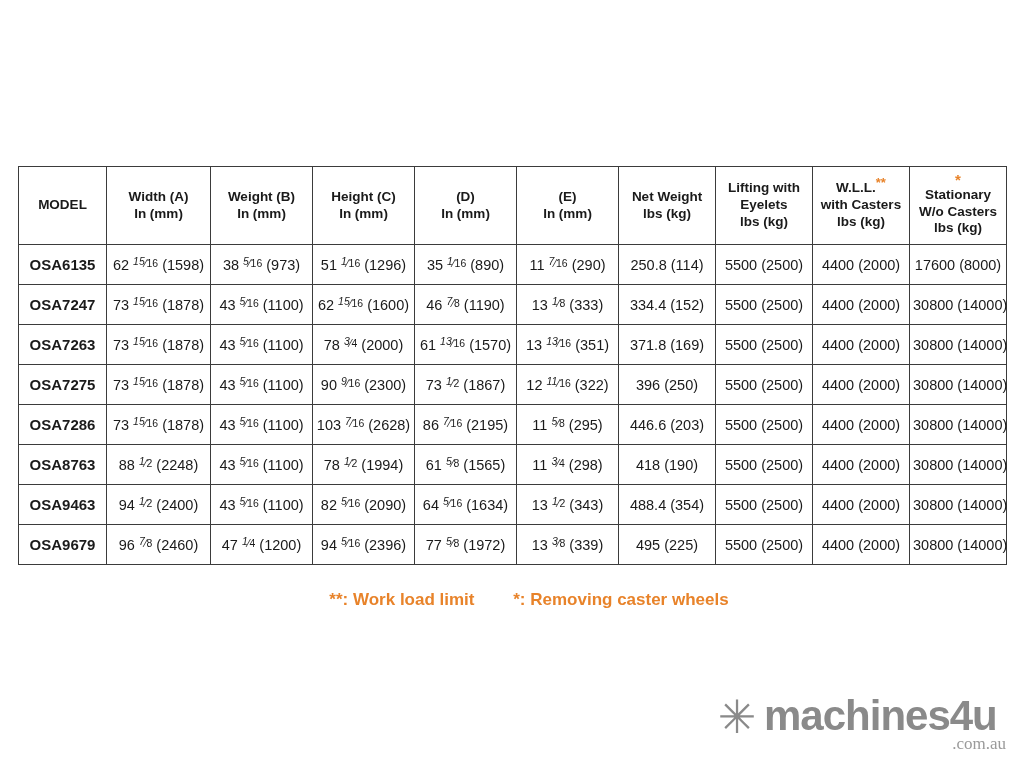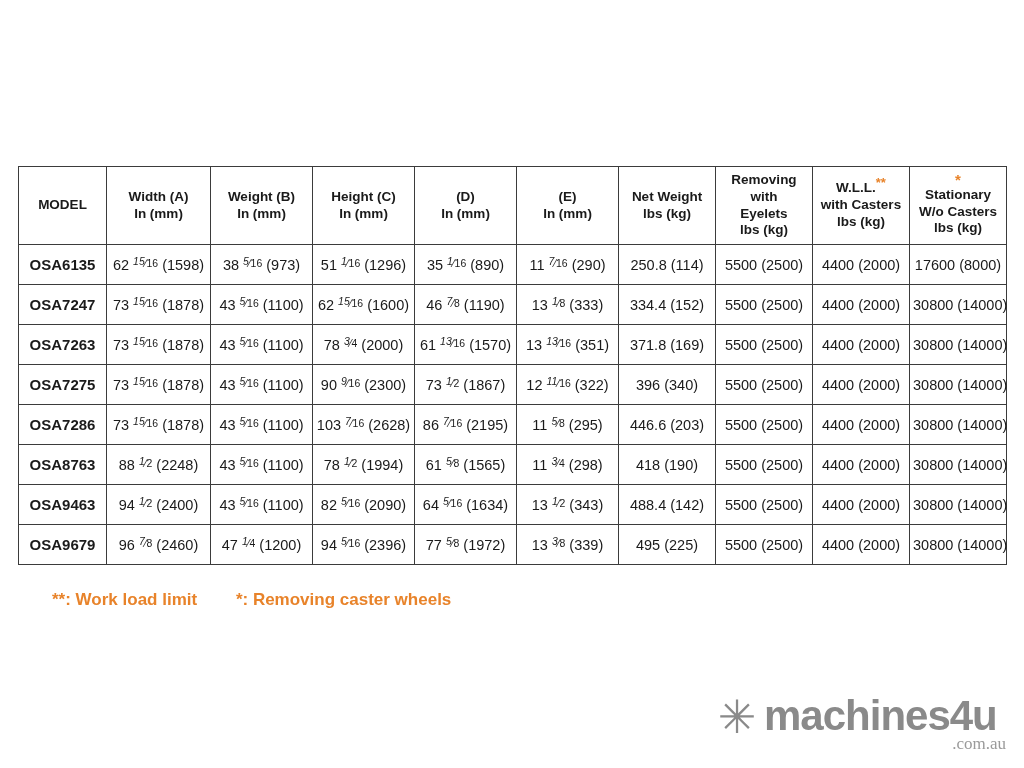--- a/index.html
+++ b/index.html
@@ -96,21 +96,21 @@
   }
   .frac sup { font-size: 1em; vertical-align: 0.15em; font-style: italic; }
   .frac sub { font-size: 1em; vertical-align: 0; }
 
   
   #footnotes {
     position: absolute;
     left: 18px;
     top: 590px;
     width: 988px;
-    text-align: left;
+    text-align: center;
     color: #e8832a;
     font-size: 17px;
     font-weight: bold;
   }
   #footnotes .note { display: inline-block; margin-left: 34px; }
 
   
   #logo {
     position: absolute;
     left: 716px;
@@ -192,21 +192,21 @@
             </th>
             <th>
               <span class="hdr-line">(E)</span>
               <span class="hdr-line">In (mm)</span>
             </th>
             <th>
               <span class="hdr-line">Net Weight</span>
               <span class="hdr-line">lbs (kg)</span>
             </th>
             <th>
-              <span class="hdr-line">Removing with</span>
+              <span class="hdr-line">Lifting with</span>
               <span class="hdr-line">Eyelets</span>
               <span class="hdr-line">lbs (kg)</span>
             </th>
             <th>
               <span class="hdr-line">W.L.L.<span class="sup-star">**</span></span>
               <span class="hdr-line">with Casters</span>
               <span class="hdr-line">lbs (kg)</span>
             </th>
             <th>
               <span class="sup-star-single">*</span>
@@ -253,21 +253,21 @@
             <td>4400 (2000)</td>
             <td>30800 (14000)</td>
           </tr>
           <tr>
             <td class="model">OSA7275</td>
             <td>73 <span class="frac"><sup>15</sup>⁄<sub>16</sub></span> (1878)</td>
             <td>43 <span class="frac"><sup>5</sup>⁄<sub>16</sub></span> (1100)</td>
             <td>90 <span class="frac"><sup>9</sup>⁄<sub>16</sub></span> (2300)</td>
             <td>73 <span class="frac"><sup>1</sup>⁄<sub>2</sub></span> (1867)</td>
             <td>12 <span class="frac"><sup>11</sup>⁄<sub>16</sub></span> (322)</td>
-            <td>396 (340)</td>
+            <td>396 (250)</td>
             <td>5500 (2500)</td>
             <td>4400 (2000)</td>
             <td>30800 (14000)</td>
           </tr>
           <tr>
             <td class="model">OSA7286</td>
             <td>73 <span class="frac"><sup>15</sup>⁄<sub>16</sub></span> (1878)</td>
             <td>43 <span class="frac"><sup>5</sup>⁄<sub>16</sub></span> (1100)</td>
             <td>103 <span class="frac"><sup>7</sup>⁄<sub>16</sub></span> (2628)</td>
             <td>86 <span class="frac"><sup>7</sup>⁄<sub>16</sub></span> (2195)</td>
@@ -289,21 +289,21 @@
             <td>4400 (2000)</td>
             <td>30800 (14000)</td>
           </tr>
           <tr>
             <td class="model">OSA9463</td>
             <td>94 <span class="frac"><sup>1</sup>⁄<sub>2</sub></span> (2400)</td>
             <td>43 <span class="frac"><sup>5</sup>⁄<sub>16</sub></span> (1100)</td>
             <td>82 <span class="frac"><sup>5</sup>⁄<sub>16</sub></span> (2090)</td>
             <td>64 <span class="frac"><sup>5</sup>⁄<sub>16</sub></span> (1634)</td>
             <td>13 <span class="frac"><sup>1</sup>⁄<sub>2</sub></span> (343)</td>
-            <td>488.4 (142)</td>
+            <td>488.4 (354)</td>
             <td>5500 (2500)</td>
             <td>4400 (2000)</td>
             <td>30800 (14000)</td>
           </tr>
           <tr>
             <td class="model">OSA9679</td>
             <td>96 <span class="frac"><sup>7</sup>⁄<sub>8</sub></span> (2460)</td>
             <td>47 <span class="frac"><sup>1</sup>⁄<sub>4</sub></span> (1200)</td>
             <td>94 <span class="frac"><sup>5</sup>⁄<sub>16</sub></span> (2396)</td>
             <td>77 <span class="frac"><sup>5</sup>⁄<sub>8</sub></span> (1972)</td>

